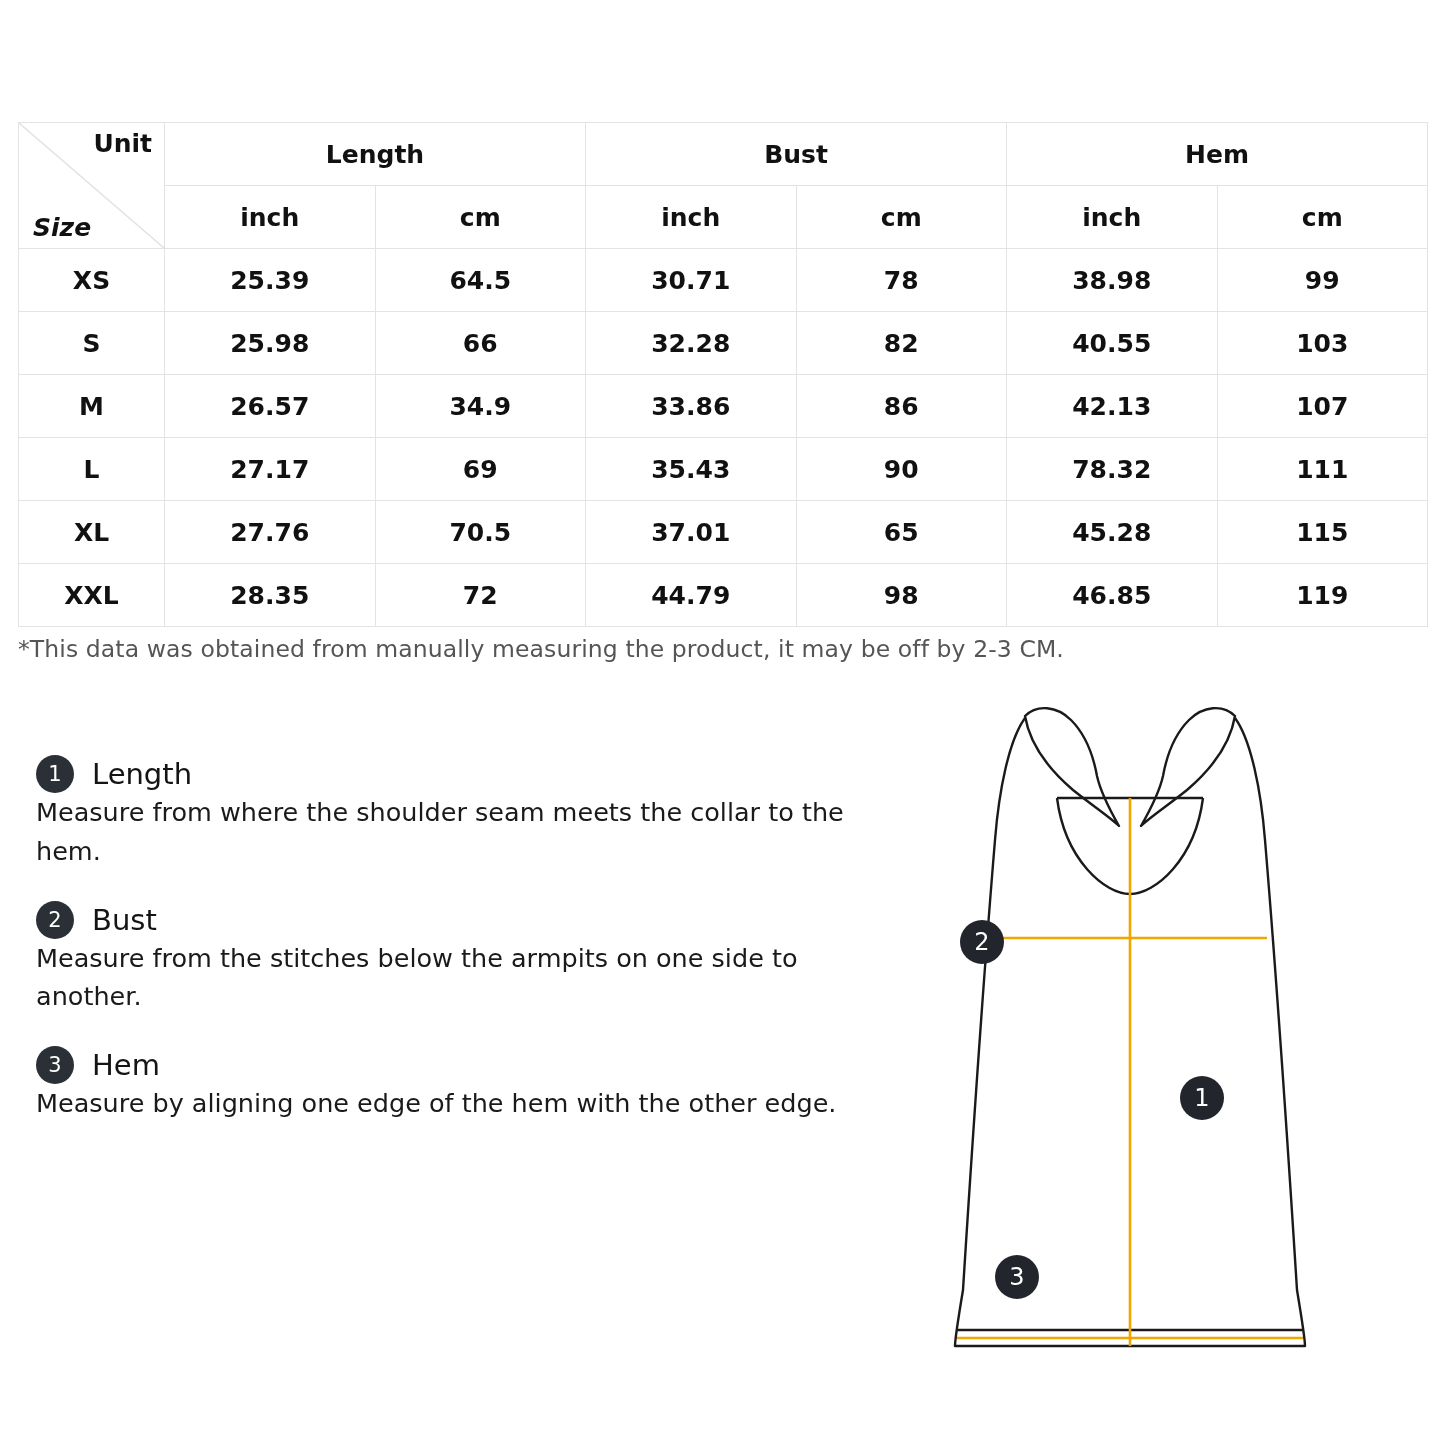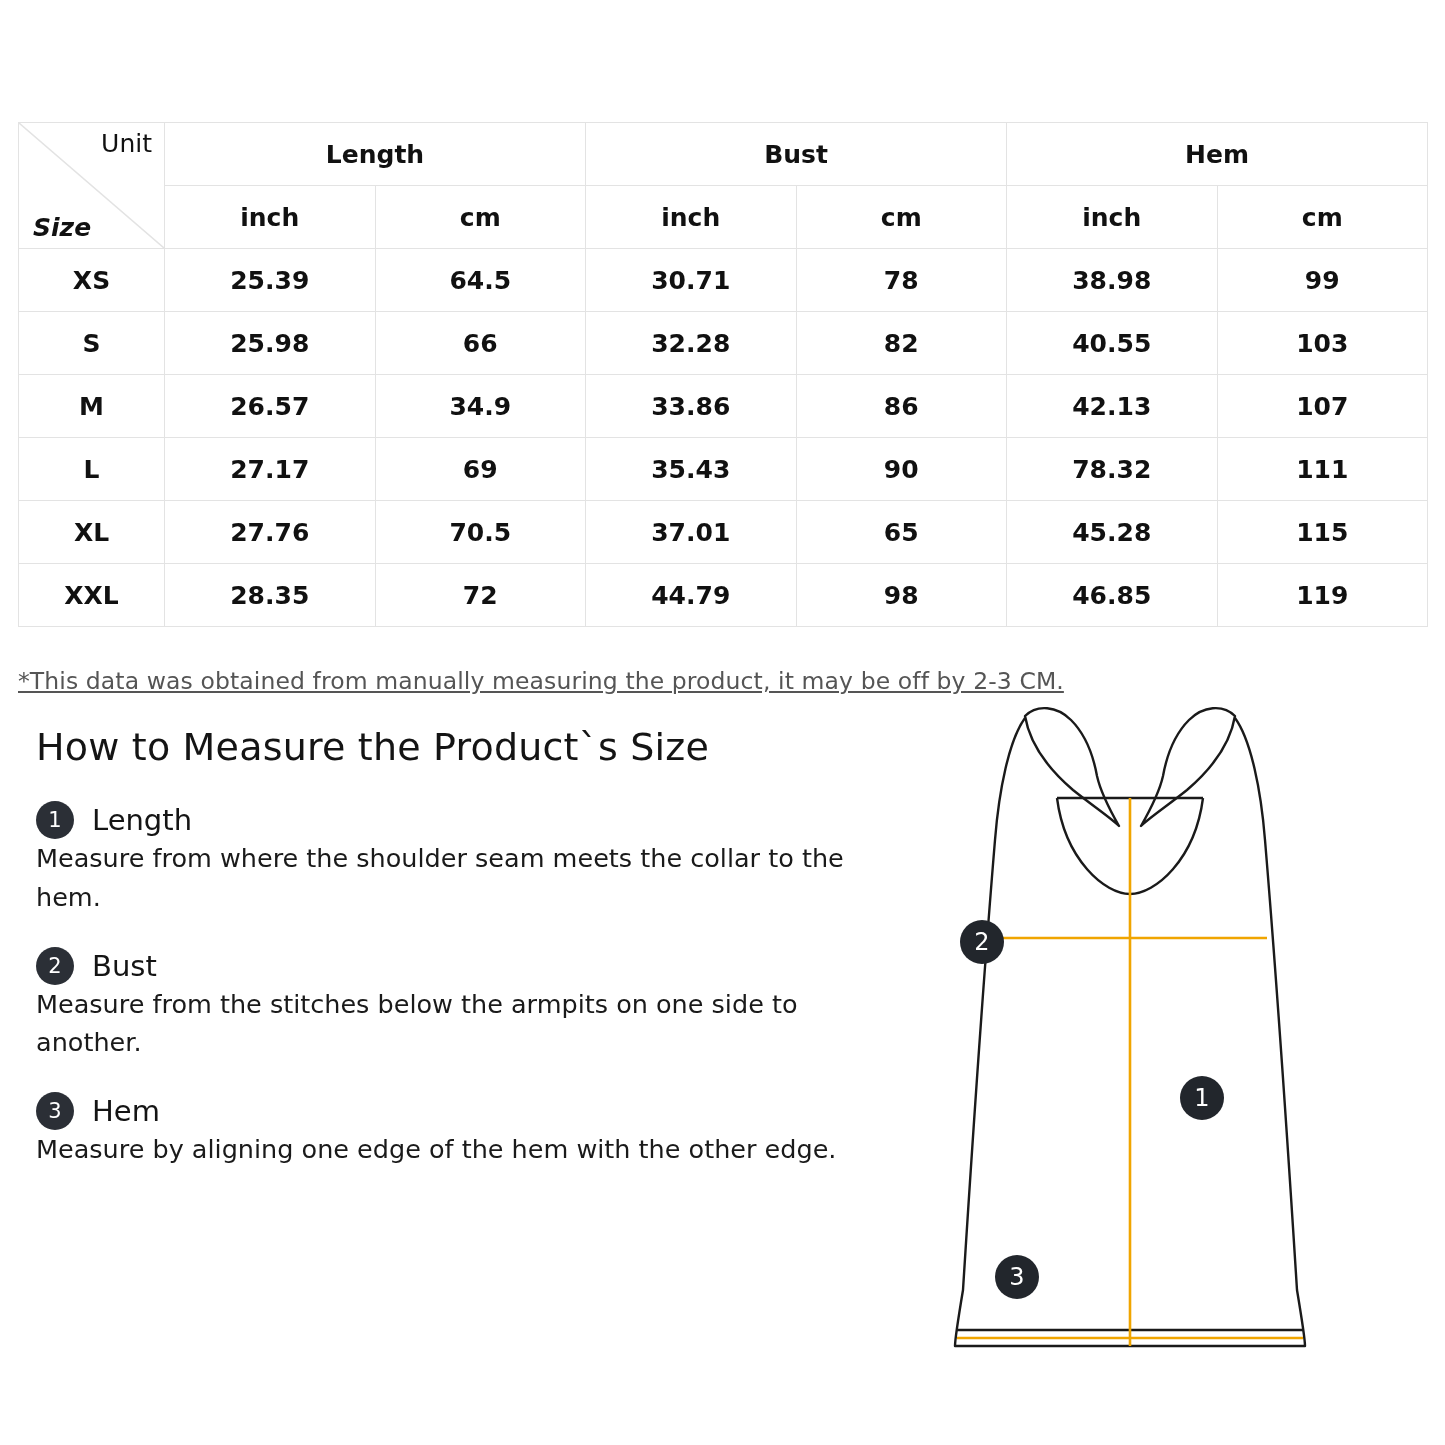--- a/index.html
+++ b/index.html
@@ -53,21 +53,21 @@
   .corner-cell .diag {
     position: absolute;
     left: 0; top: 0;
     width: 100%; height: 100%;
   }
   .corner-cell .unit-label {
     position: absolute;
     right: 12px;
     top: 6px;
     font-size: 25px;
-    font-weight: normal;
+    font-weight: bold;
     text-align: right;
   }
   .corner-cell .size-label {
     position: absolute;
     left: 14px;
     bottom: 6px;
     font-size: 25px;
     font-weight: bold;
     font-style: italic;
   }
@@ -77,25 +77,24 @@
     height: 52px;
   }
   .sub-head {
     font-size: 25px;
     font-weight: bold;
     height: 58px;
   }
   .note {
     position: absolute;
     left: 18px;
-    top: 667px;
+    top: 635px;
     font-size: 23.5px;
     color: #555;
     letter-spacing: 0.1px;
-    text-decoration: underline;
   }
 
   
   .howto {
     position: absolute;
     left: 36px;
     top: 725px;
     width: 830px;
   }
   .howto h2 {
@@ -245,21 +244,20 @@
           <td>46.85</td>
           <td>119</td>
         </tr>
       </tbody>
     </table>
   </div>
 
   <div class="note">*This data was obtained from manually measuring the product, it may be off by 2-3 CM.</div>
 
   <div class="howto">
-    <h2>How to Measure the Product`s Size</h2>
 
     <div class="step-head">
       <div class="badge">1</div>
       <div class="step-title">Length</div>
     </div>
     <div class="step-body">Measure from where the shoulder seam meets the collar to the hem.</div>
 
     <div class="step-head">
       <div class="badge">2</div>
       <div class="step-title">Bust</div>

